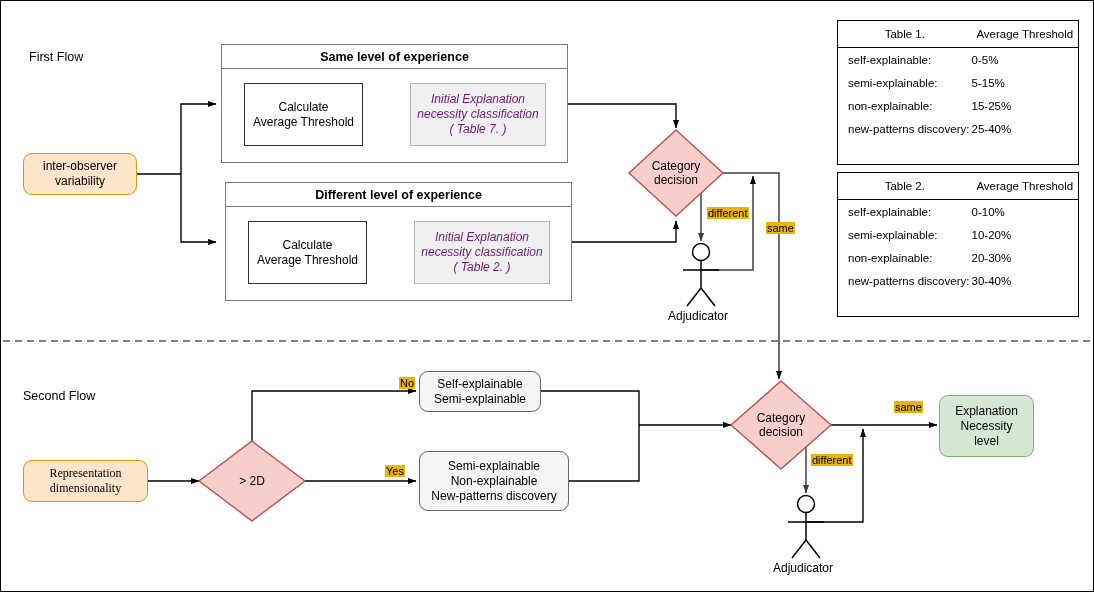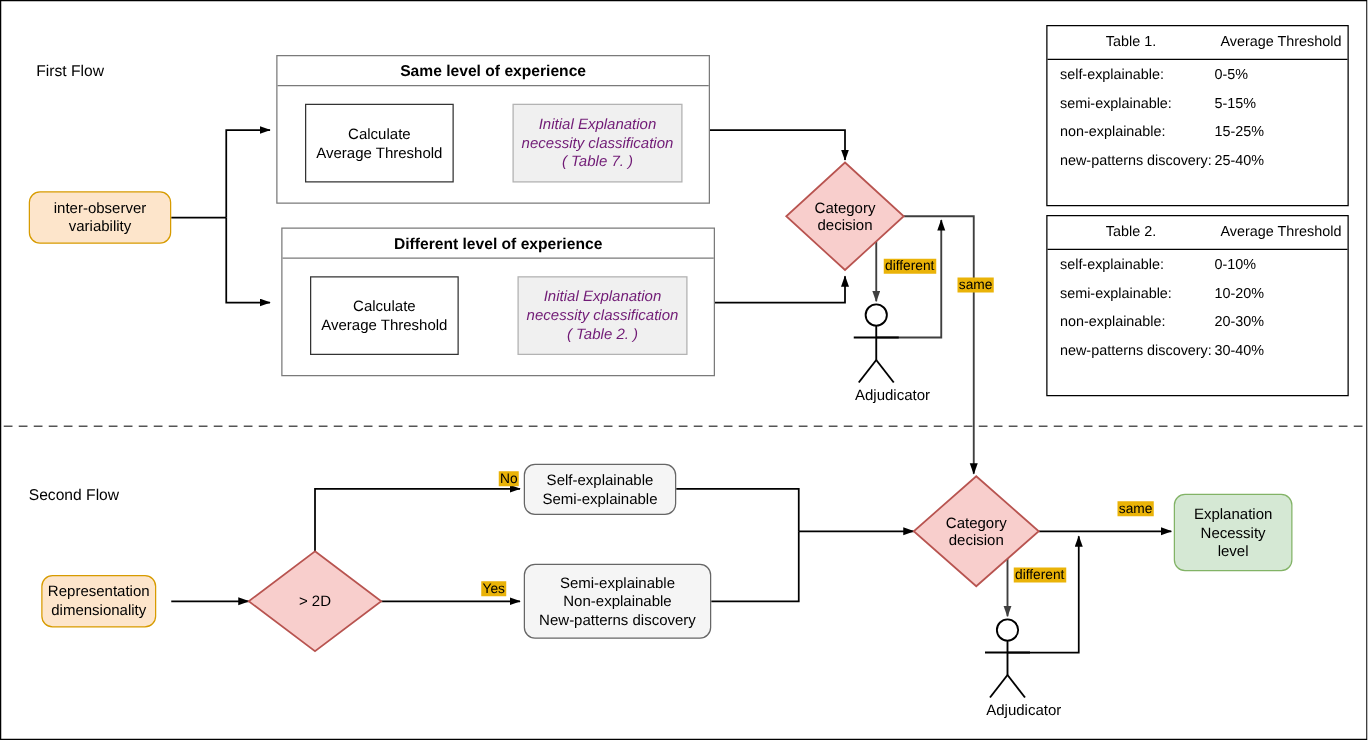--- a/index.html
+++ b/index.html
@@ -49,21 +49,21 @@
     box-sizing:border-box;
     margin-left:16px;
   }
   .table-card table{border-collapse:collapse;width:100%;font-size:11.5px;color:#000;}
   .table-card .hdr td{
     border-bottom:1.4px solid #000;padding:7px 4px 7px 4px;text-align:center;
   }
   .table-card td.k{padding:5.5px 0 5.5px 10px;text-align:left;white-space:nowrap;}
   .table-card td.v{padding:5.5px 0 5.5px 0;text-align:left;white-space:nowrap;}
   .edge-label{position:absolute;font-size:11px;color:#000;white-space:nowrap;background:#eab308;padding:0 1px;}
-  .actor-label{position:absolute;font-size:12px;color:#000;white-space:nowrap;margin-left:16px;}
+  .actor-label{position:absolute;font-size:12px;color:#000;white-space:nowrap;}
   .diamond-text{
     position:absolute;font-size:12px;line-height:14px;color:#000;text-align:center;
     display:flex;align-items:center;justify-content:center;pointer-events:none;
   }
 </style>
 </head>
 <body>
 
 <div id="canvas">
 
@@ -231,21 +231,21 @@
         <td class="v">20-30%</td>
       </tr>
       <tr>
         <td class="k">new-patterns discovery:</td>
         <td class="v">30-40%</td>
       </tr>
     </tbody>
       </table>
   </div>
 
-  <div class="node rounded-orange" style="left:32px;top:459px;width:92px;height:42px;">
+  <div class="node rounded-orange" style="left:22px;top:459px;width:125px;height:42px;font-family:Liberation Serif, serif;">
     <div>
       <div>Representation</div>
       <div>dimensionality</div>
     </div>
   </div>
 
   <div class="diamond-text" style="left:205px;top:469px;width:92px;height:22px;">&gt; 2D</div>
 
   <div class="edge-label" style="left:398px;top:376px;">No</div>
   <div class="edge-label" style="left:384px;top:464px;">Yes</div>

